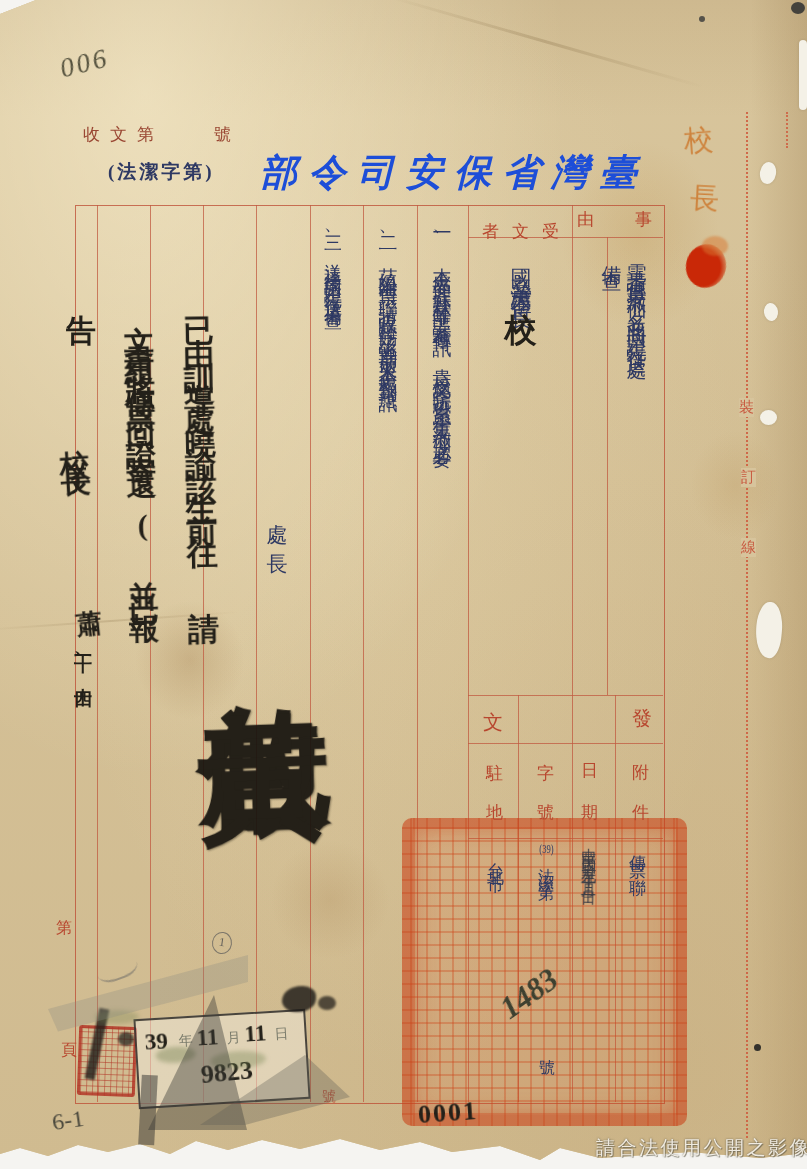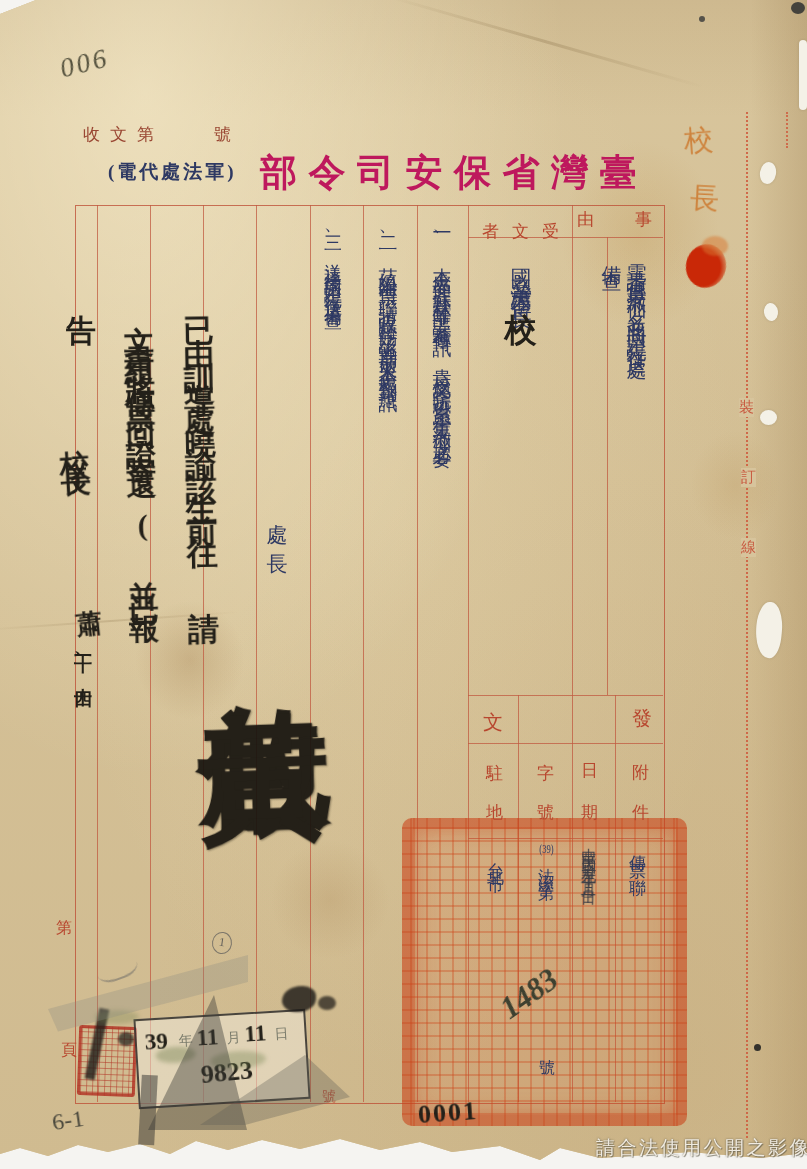--- a/index.html
+++ b/index.html
@@ -17,21 +17,21 @@
       radial-gradient(ellipse at 50% 45%, rgba(238,224,185,.30), transparent 60%),
       linear-gradient(270deg, rgba(150,120,75,.28), transparent 7%),
       linear-gradient(180deg, rgba(160,130,85,.18), transparent 10%),
       linear-gradient(#d8c59c,#d0bb90);
     clip-path:polygon(0 14px,36px 0,807px 0,807px 1153px,760px 1158px,690px 1152px,600px 1158px,560px 1148px,540px 1160px,500px 1146px,452px 1152px,420px 1142px,380px 1150px,340px 1139px,300px 1149px,262px 1140px,228px 1150px,196px 1141px,170px 1154px,140px 1144px,108px 1152px,78px 1145px,48px 1156px,20px 1148px,0 1154px);
   }
   .v{position:absolute;writing-mode:vertical-rl;text-orientation:upright;line-height:1;white-space:nowrap;z-index:4;}
   .h{position:absolute;line-height:1;white-space:nowrap;z-index:4;}
   .red{color:#b8472f;}
   .navy{color:#2e3963;}
-  .titleRed{color:#be185d;font-weight:bold;}
+  .titleRed{color:#1d4ed8;font-weight:bold;font-style:italic;}
   .hand{font-weight:bold;color:#232019;filter:blur(.35px);}
   .rule{position:absolute;background:#c05a40;opacity:.75;z-index:2;}
   .stain{position:absolute;border-radius:50%;z-index:1;}
   .tape{position:absolute;background:#f4f1e7;border-radius:50%;box-shadow:0 0 3px rgba(0,0,0,.12);z-index:8;}
   .artifact{position:absolute;z-index:8;}
   .blob{position:absolute;border-radius:50%;z-index:7;}
   .tcu{text-combine-upright:all;}
   .stampbox{position:absolute;z-index:6;}
 </style>
 </head>
@@ -62,21 +62,21 @@
 <div class="rule" style="left:468px;top:237px;width:195px;height:1px;"></div>
 <div class="rule" style="left:468px;top:695px;width:195px;height:1px;"></div>
 <div class="rule" style="left:468px;top:743px;width:195px;height:1px;"></div>
 <div class="rule" style="left:468px;top:838px;width:195px;height:1px;"></div>
 
 <span class="h hand" style="left:60px;top:50px;font-size:27px;color:#55523e;letter-spacing:3px;transform:rotate(-14deg);font-weight:normal;font-style:italic;">006</span>
 
 <span class="h" style="left:83px;top:126px;font-size:17px;letter-spacing:10px;color:#9a4733;">收文第</span>
 <span class="h" style="left:214px;top:126px;font-size:17px;color:#9a4733;">號</span>
 
-<span class="h navy" style="left:108px;top:162px;font-size:19px;letter-spacing:3px;font-weight:bold;">(電代處法軍)</span>
+<span class="h navy" style="left:108px;top:162px;font-size:19px;letter-spacing:3px;font-weight:bold;">(法潔字第)</span>
 <span class="h titleRed" style="left:260px;top:154px;font-size:37px;letter-spacing:11.5px;">部令司安保省灣臺</span>
 
 <span class="h" style="left:684px;top:126px;font-size:29px;color:rgba(205,120,45,.85);transform:rotate(-4deg);filter:blur(.4px);">校</span>
 <span class="h" style="left:690px;top:184px;font-size:29px;color:rgba(205,120,45,.85);transform:rotate(3deg);filter:blur(.4px);">長</span>
 <div class="blob" style="left:686px;top:244px;width:40px;height:44px;background:radial-gradient(circle at 40% 55%, #c92807 55%, rgba(210,90,40,.5) 75%, transparent 82%);transform:rotate(14deg);filter:blur(.4px);"></div>
 <div class="blob" style="left:702px;top:236px;width:26px;height:20px;background:rgba(215,120,50,.5);filter:blur(1.2px);"></div>
 
 <div style="position:absolute;left:746px;top:112px;height:1026px;width:0;border-left:2px dotted #cf5a3d;opacity:.85;z-index:3;"></div>
 <div style="position:absolute;left:786px;top:112px;height:36px;width:0;border-left:2px dotted #cf5a3d;opacity:.8;z-index:3;"></div>
 <span class="h" style="left:739px;top:398px;font-size:15px;color:#c85a40;background:#d7c49c;padding:2px 0;z-index:4;">裝</span>

